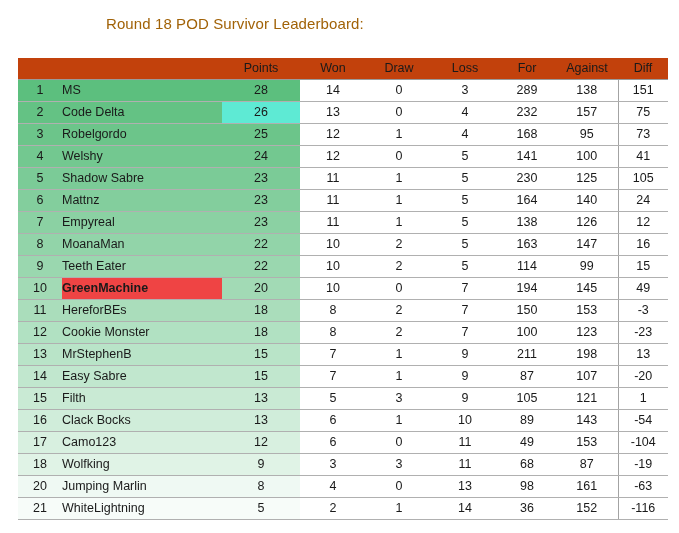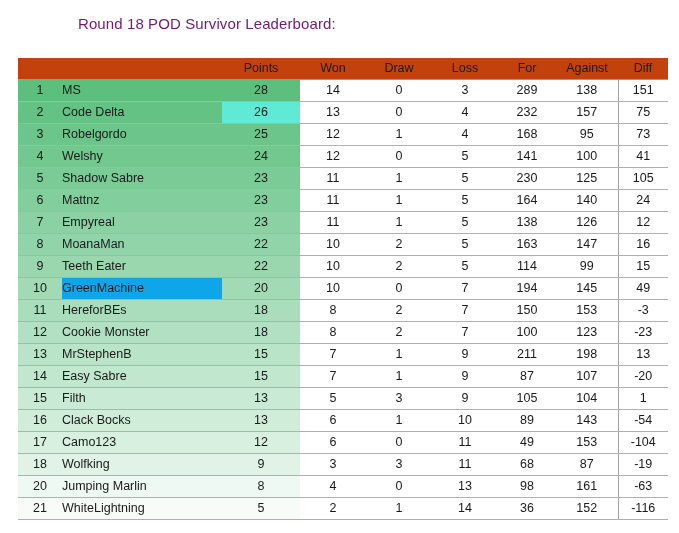--- a/index.html
+++ b/index.html
@@ -69,21 +69,21 @@
   .col-won    { width: 66px; }
   .col-draw   { width: 66px; }
   .col-loss   { width: 66px; }
   .col-for    { width: 58px; }
   .col-against{ width: 62px; }
   .col-diff   { width: 50px; }
 </style>
 </head>
 <body style="background: rgb(255, 255, 255);">
 
-<div id="page-title" style="color: #701a75;">Round 18 POD Survivor Leaderboard:</div>
+<div id="page-title" style="color: #a16207; margin-left: 28px;">Round 18 POD Survivor Leaderboard:</div>
 
 <table id="leaderboard-table">
   <colgroup>
     <col class="col-rank">
       <col class="col-name">
       <col class="col-points">
     <col class="col-won">
       <col class="col-draw">
       <col class="col-loss">
     <col class="col-for">
@@ -198,21 +198,21 @@
         <td class="c-points" style="background: rgb(154, 215, 175);">22</td>
         <td class="c-won">10</td>
         <td class="c-draw">2</td>
         <td class="c-loss">5</td>
         <td class="c-for">114</td>
         <td class="c-against">99</td>
         <td class="c-diff">15</td>
       </tr>
       <tr>
         <td class="c-rank" style="background: rgb(162, 218, 181);">10</td>
-        <td class="c-name" style="background: #0ea5e9;">GreenMachine</td>
+        <td class="c-name" style="background: #ef4444; font-weight: bold;">GreenMachine</td>
         <td class="c-points" style="background: rgb(162, 218, 181);">20</td>
         <td class="c-won">10</td>
         <td class="c-draw">0</td>
         <td class="c-loss">7</td>
         <td class="c-for">194</td>
         <td class="c-against">145</td>
         <td class="c-diff">49</td>
       </tr>
       <tr>
         <td class="c-rank" style="background: rgb(170, 221, 187);">11</td>
@@ -259,21 +259,21 @@
         <td class="c-diff">-20</td>
       </tr>
       <tr>
         <td class="c-rank" style="background: rgb(201, 234, 212);">15</td>
         <td class="c-name" style="background: rgb(201, 234, 212);">Filth</td>
         <td class="c-points" style="background: rgb(201, 234, 212);">13</td>
         <td class="c-won">5</td>
         <td class="c-draw">3</td>
         <td class="c-loss">9</td>
         <td class="c-for">105</td>
-        <td class="c-against">104</td>
+        <td class="c-against">121</td>
         <td class="c-diff">1</td>
       </tr>
       <tr>
         <td class="c-rank" style="background: rgb(208, 237, 218);">16</td>
         <td class="c-name" style="background: rgb(208, 237, 218);">Clack Bocks</td>
         <td class="c-points" style="background: rgb(208, 237, 218);">13</td>
         <td class="c-won">6</td>
         <td class="c-draw">1</td>
         <td class="c-loss">10</td>
         <td class="c-for">89</td>

